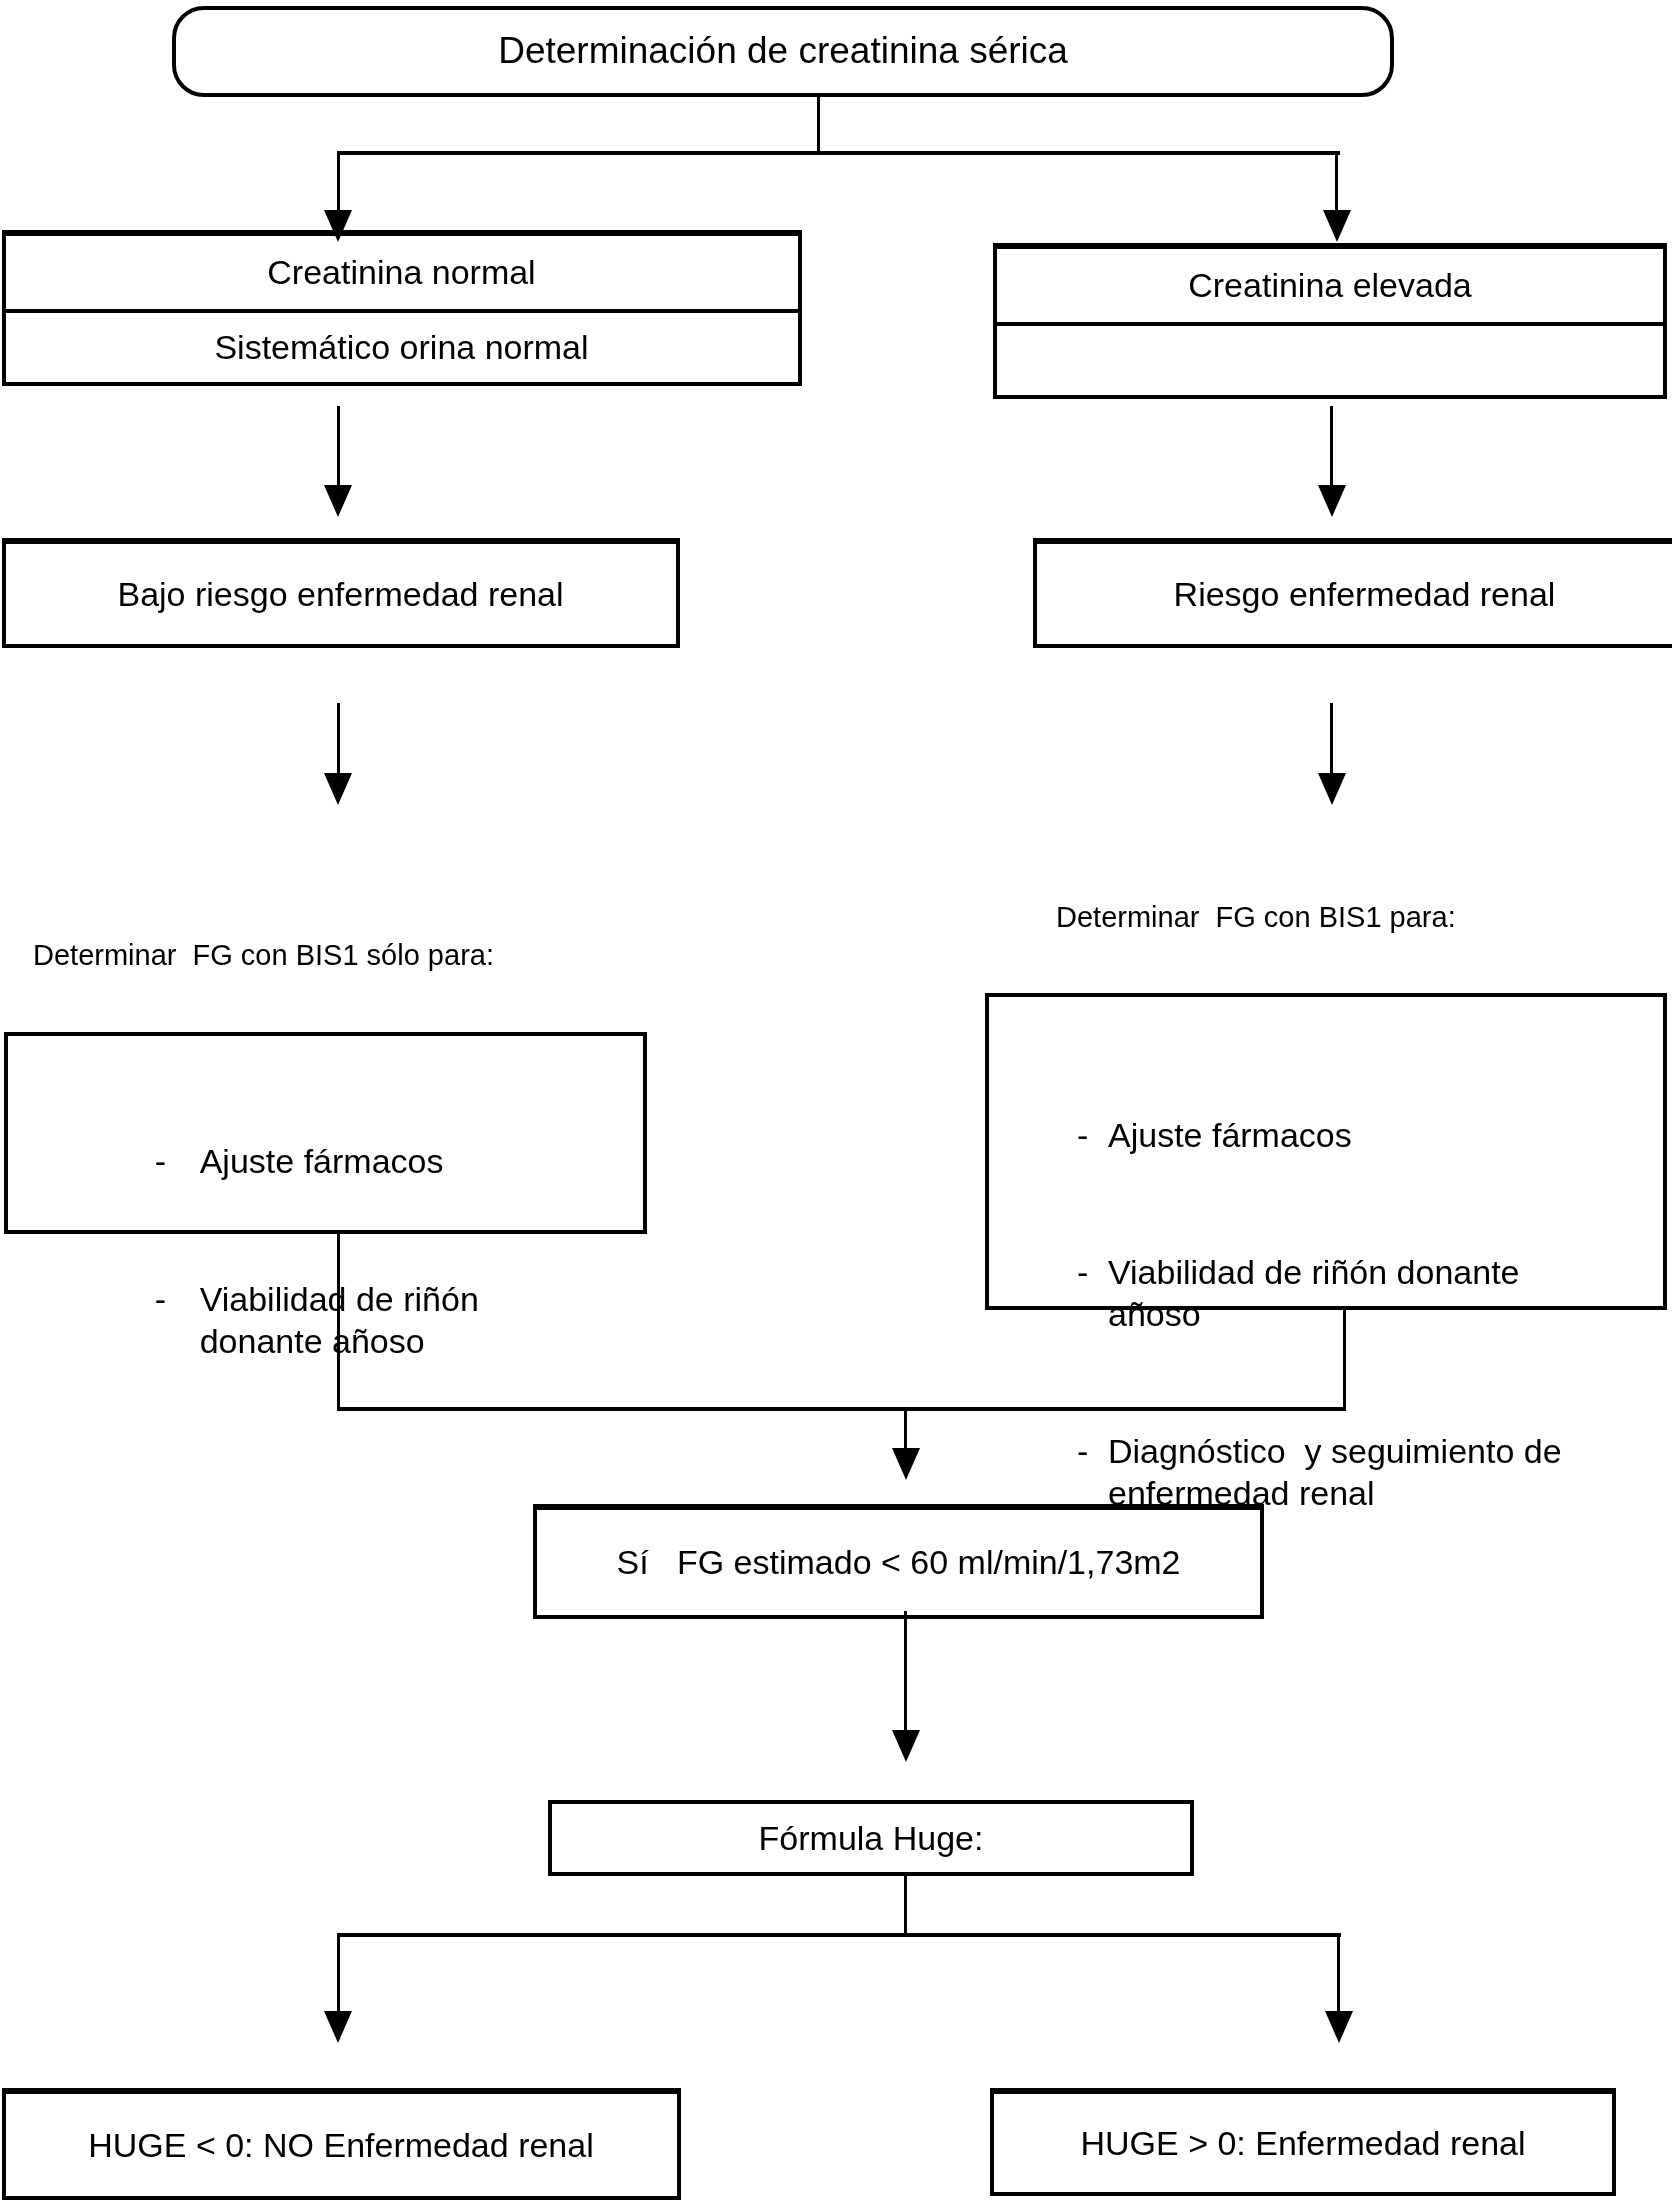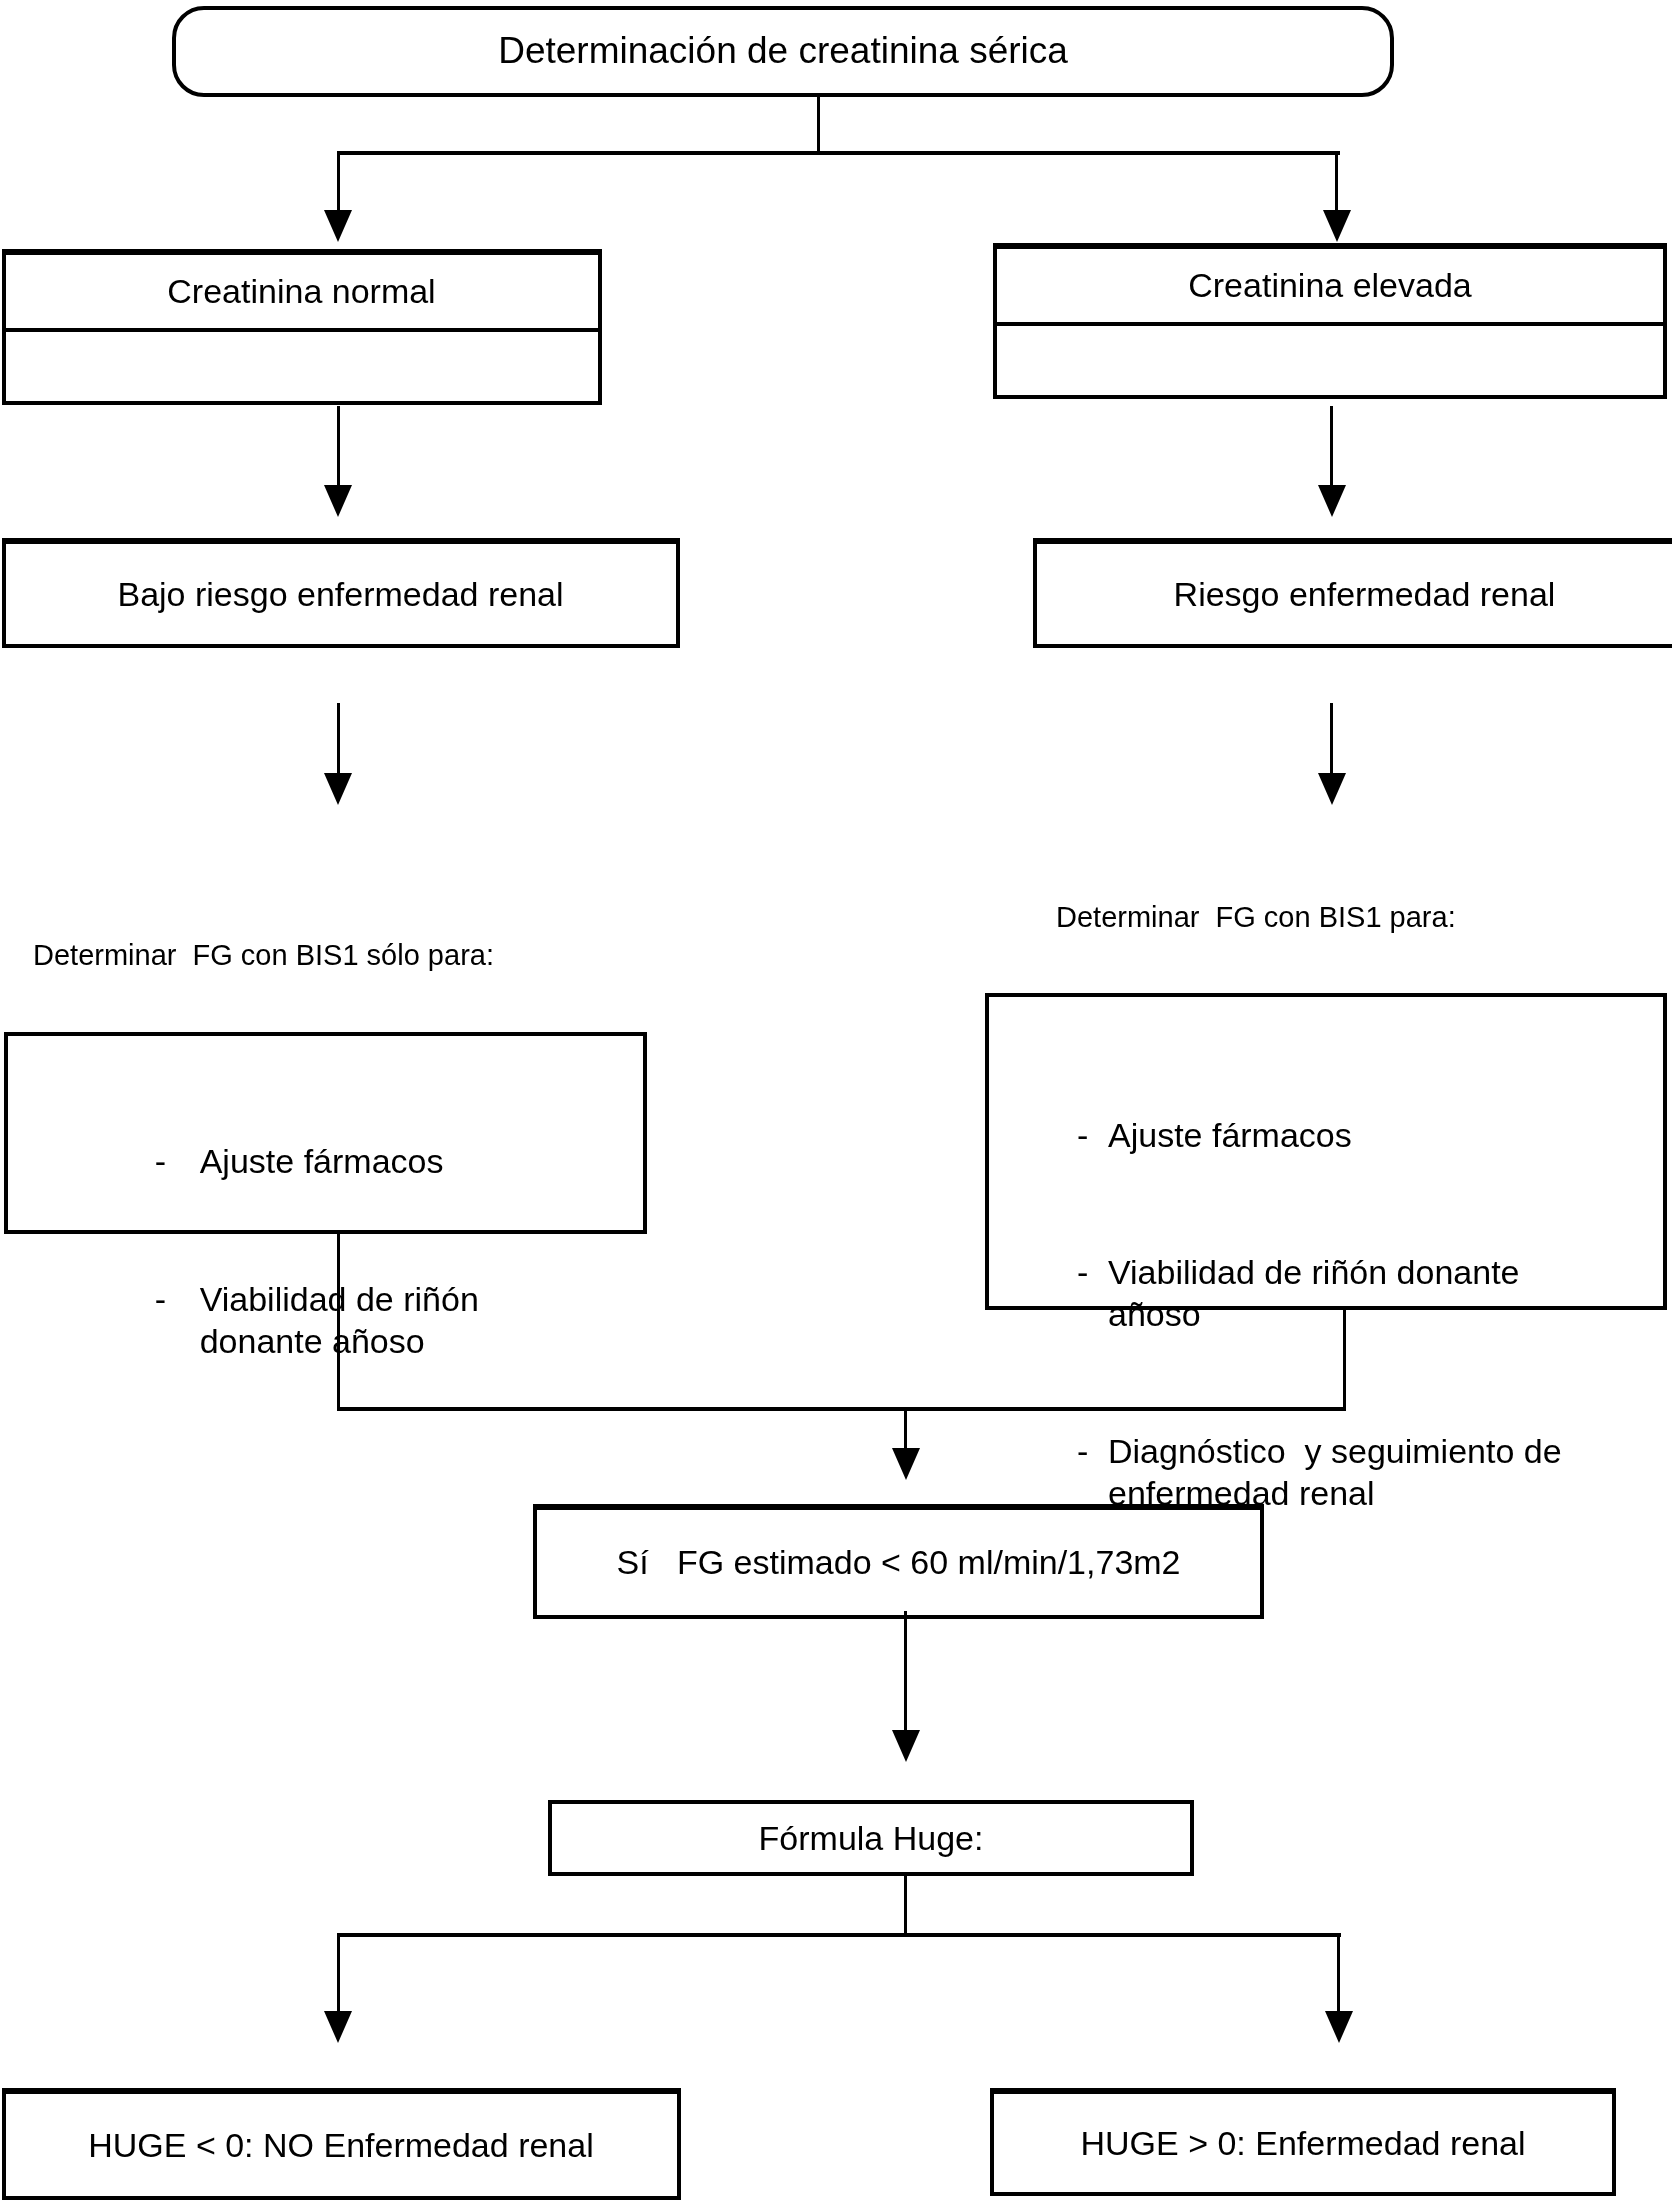--- a/index.html
+++ b/index.html
@@ -61,22 +61,23 @@
     border-left:14px solid transparent;
     border-right:14px solid transparent;
     border-top:32px solid #000;
   }
 </style>
 </head>
 <body>
 
 <div class="box title" style="left:172px;top:5.8px;width:1222px;height:91px;border-radius:32px;">Determinación de creatinina sérica</div>
 
-<div class="box splitbox thicktop" style="left:1.5px;top:249px;width:600px;height:156px;justify-content:space-between;">
+<div class="box splitbox thicktop" style="left:1.5px;top:230px;width:800px;height:156px;justify-content:space-between;">
   <div class="cell c1">Creatinina normal</div>
+  <div class="cell c2">Sistemático orina normal</div>
 </div>
 
 <div class="box splitbox thicktop" style="left:993px;top:243px;width:674px;height:156px;">
   <div class="cell c1">Creatinina elevada</div>
 </div>
 
 <div class="box thicktop" style="left:1.5px;top:538px;width:678px;height:110px;">Bajo riesgo enfermedad renal</div>
 
 <div class="box thicktop" style="left:1033px;top:538px;width:663px;height:110px;">Riesgo enfermedad renal</div>
 

